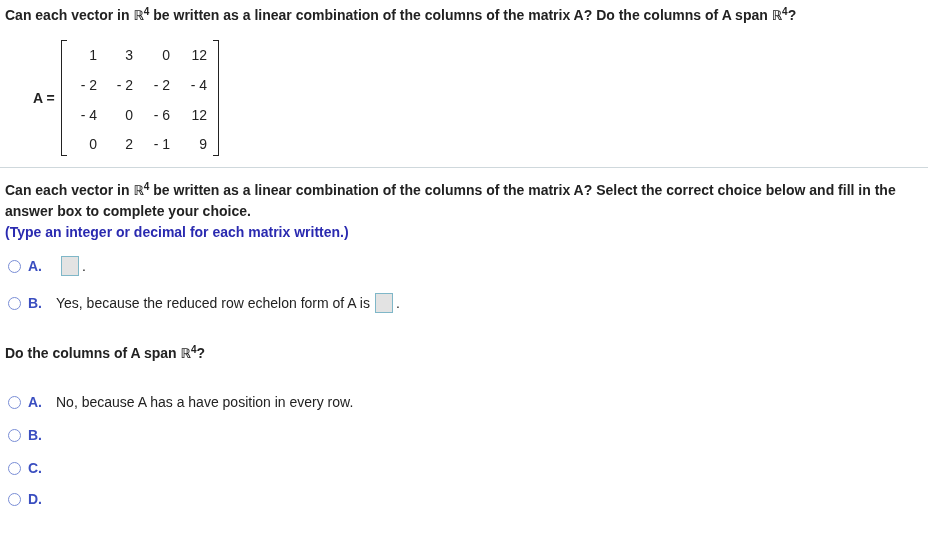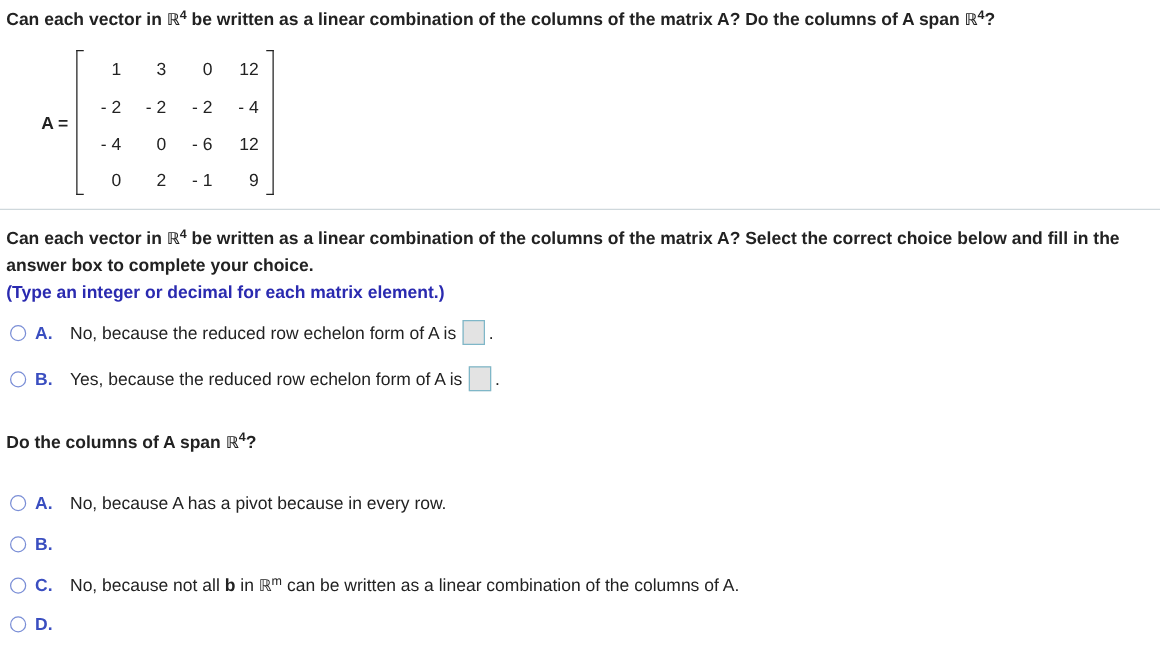--- a/index.html
+++ b/index.html
@@ -68,54 +68,50 @@
   <span class="cell" style="left:6px;top:96px">0</span>
   <span class="cell" style="left:42px;top:96px">2</span>
   <span class="cell" style="left:79px;top:96px">- 1</span>
   <span class="cell" style="left:116px;top:96px">9</span>
 </div>
 
 <div class="divider"></div>
 
 <div class="abs q2">
   <span>Can each vector in </span><span class="dbl">ℝ</span><sup>4</sup><span> be written as a linear combination of the columns of the matrix A? Select the correct choice below and fill in the answer box to complete your choice.</span><br>
-  <span class="hint">(Type an integer or decimal for each matrix element.)</span>
+  <span class="hint">(Type an integer or decimal for each matrix written.)</span>
 </div>
 
 <div class="option" style="top:256px">
   <span class="radio"></span>
   <span class="opt-letter">A.</span>
-  <span>No, because the reduced row echelon form of A is</span>
   <span class="answer-box"></span>
   <span class="dot">.</span>
 </div>
 <div class="option" style="top:293px">
   <span class="radio"></span>
   <span class="opt-letter">B.</span>
   <span>Yes, because the reduced row echelon form of A is</span>
   <span class="answer-box"></span>
   <span class="dot">.</span>
 </div>
 
 <div class="abs q3">
   <span>Do the columns of A span </span><span class="dbl">ℝ</span><sup>4</sup><span>?</span>
 </div>
 
 <div class="option" style="top:392px">
   <span class="radio"></span>
   <span class="opt-letter">A.</span>
-  <span>No, because A has a pivot because in every row.</span>
+  <span>No, because A has a have position in every row.</span>
 </div>
 <div class="option" style="top:425px">
   <span class="radio"></span>
   <span class="opt-letter">B.</span>
 </div>
 <div class="option" style="top:458px">
   <span class="radio"></span>
   <span class="opt-letter">C.</span>
-  <span>
-    <span>No, because not all </span><b>b</b><span> in </span><span class="dbl">ℝ</span><sup>m</sup><span> can be written as a linear combination of the columns of A.</span>
-  </span>
 </div>
 <div class="option" style="top:489px">
   <span class="radio"></span>
   <span class="opt-letter">D.</span>
 </div>
 
 </body></html>

